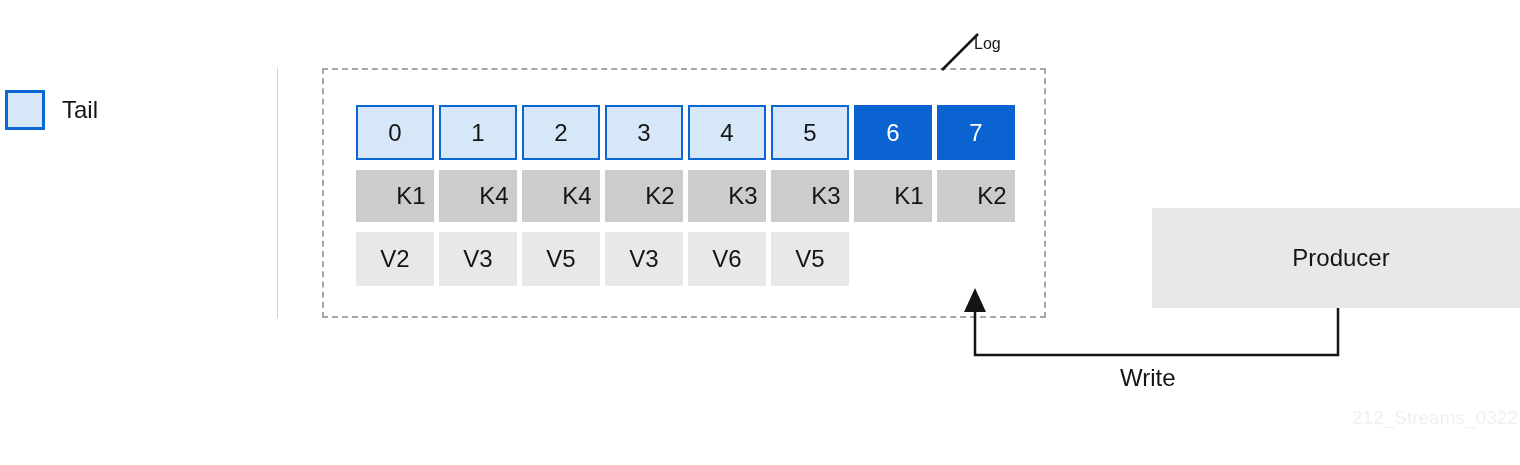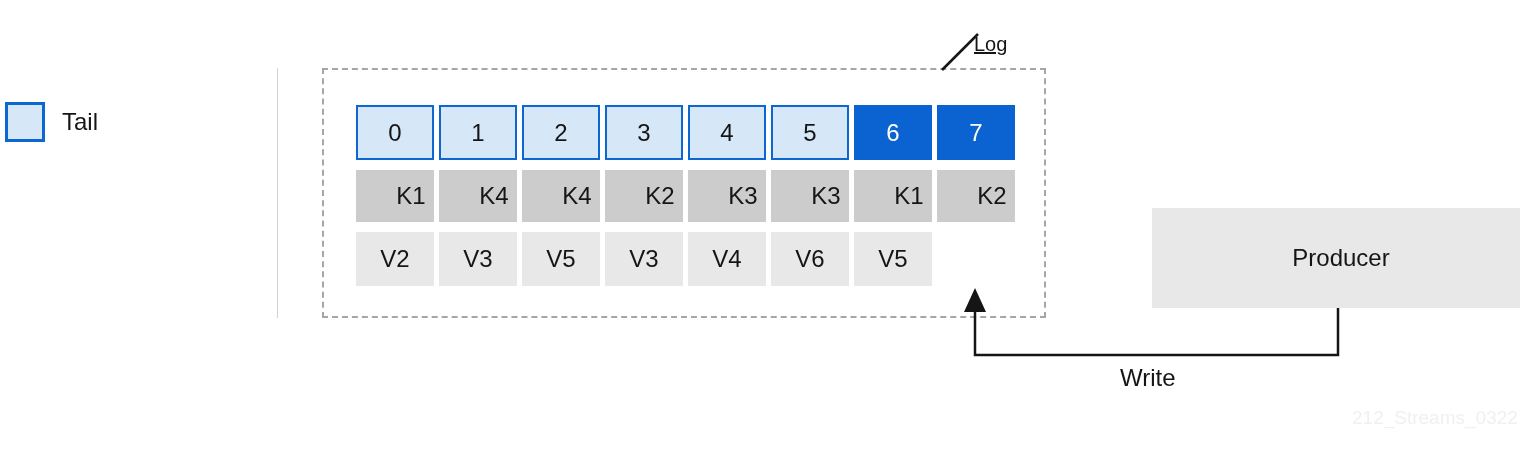--- a/index.html
+++ b/index.html
@@ -13,21 +13,21 @@
     position: relative;
     overflow: hidden;
     font-family: "Liberation Sans", "DejaVu Sans", sans-serif;
     color: #151515;
   }
 
   
   #legend {
     position: absolute;
     left: 0px;
-    top: 96px;
+    top: 84px;
     width: 260px;
     height: 52px;
     display: flex;
     align-items: center;
   }
   .legend-entry {
     display: flex;
     align-items: center;
   }
   .legend-entry.tail { margin-left: 5px; }
@@ -78,24 +78,23 @@
     left: 930px;
     top: 20px;
     width: 130px;
     height: 60px;
     pointer-events: none;
   }
   #log-label {
     position: absolute;
     left: 974px;
     top: 31px;
-    font-size: 20px;
+    font-size: 16px;
     line-height: 26px;
     white-space: nowrap;
-    text-decoration: underline;
   }
 
   
   #record-grid {
     position: absolute;
     left: 356px;
     top: 105px;
     width: 660px;
     height: 181px;
   }
@@ -230,21 +229,20 @@
     <div class="cell key">K3</div>
     <div class="cell key">K3</div>
     <div class="cell key">K1</div>
     <div class="cell key">K2</div>
   </div>
   <div class="grid-row" id="value-row">
     <div class="cell value">V2</div>
     <div class="cell value">V3</div>
     <div class="cell value">V5</div>
     <div class="cell value">V3</div>
-    <div class="cell value">V4</div>
     <div class="cell value">V6</div>
     <div class="cell value">V5</div>
   </div>
 </div>
 
 <div id="producer-box">
   <span id="producer-label">Producer</span>
 </div>
 
 <svg id="write-arrow" viewBox="0 0 400 85">

